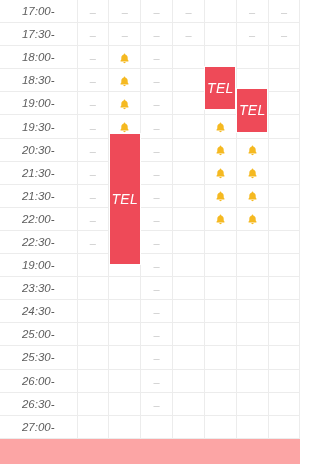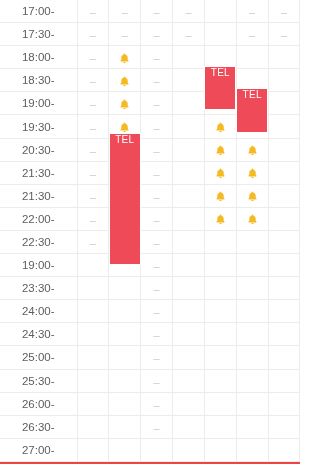--- a/index.html
+++ b/index.html
@@ -5,22 +5,23 @@
   html,body{margin:0;padding:0;}
   body{
     width:300px;height:464px;
     background:#ffffff;
     font-family:"Liberation Sans","DejaVu Sans",sans-serif;
     overflow:hidden;
   }
   #sched{
     width:300px;height:464px;
     position:relative;
-    background:#ef4444;
+    background:#fca5a5;
     overflow:hidden;
+    font-style:italic;
   }
   table.grid{
     border-collapse:collapse;
     table-layout:fixed;
     width:300px;
     position:absolute;
     top:0;left:0;
   }
   table.grid col.tcol{width:77px;}
   table.grid col.dcol{width:31.857px;}
@@ -77,22 +78,23 @@
     width:13px;height:13px;
     vertical-align:middle;
     line-height:0;
   }
   .bellglyph svg{display:block;width:13px;height:13px;}
   
   .telblock{
     position:absolute;
     background:#ee4a58;
     color:#ffffff;
-    font-size:10px;
+    font-size:14px;
     display:flex;
+    align-items:center;
     justify-content:center;
     letter-spacing:0.3px;
     z-index:5;
     box-sizing:border-box;
     border:1px solid #ffffff;
     overflow:hidden;
   }
   .telblock span{display:block;}
 </style>
 </head>
@@ -265,30 +267,20 @@
           <td class="ok"><span class="ring"></span></td>
           <td class="ok"><span class="ring"></span></td>
           <td><span class="dash">–</span></td>
           <td class="ok"><span class="ring"></span></td>
           <td class="ok"><span class="ring"></span></td>
           <td class="ok"><span class="ring"></span></td>
           <td class="lastcol ok"><span class="ring"></span></td>
         </tr>
         <tr>
           <td class="timecell">23:30-</td>
-          <td class="ok"><span class="ring"></span></td>
-          <td class="ok"><span class="ring"></span></td>
-          <td><span class="dash">–</span></td>
-          <td class="ok"><span class="ring"></span></td>
-          <td class="ok"><span class="ring"></span></td>
-          <td class="ok"><span class="ring"></span></td>
-          <td class="lastcol ok"><span class="ring"></span></td>
-        </tr>
-        <tr>
-          <td class="timecell">24:00-</td>
           <td class="ok"><span class="ring"></span></td>
           <td class="ok"><span class="ring"></span></td>
           <td><span class="dash">–</span></td>
           <td class="ok"><span class="ring"></span></td>
           <td class="ok"><span class="ring"></span></td>
           <td class="ok"><span class="ring"></span></td>
           <td class="lastcol ok"><span class="ring"></span></td>
         </tr>
         <tr>
           <td class="timecell">24:30-</td>

